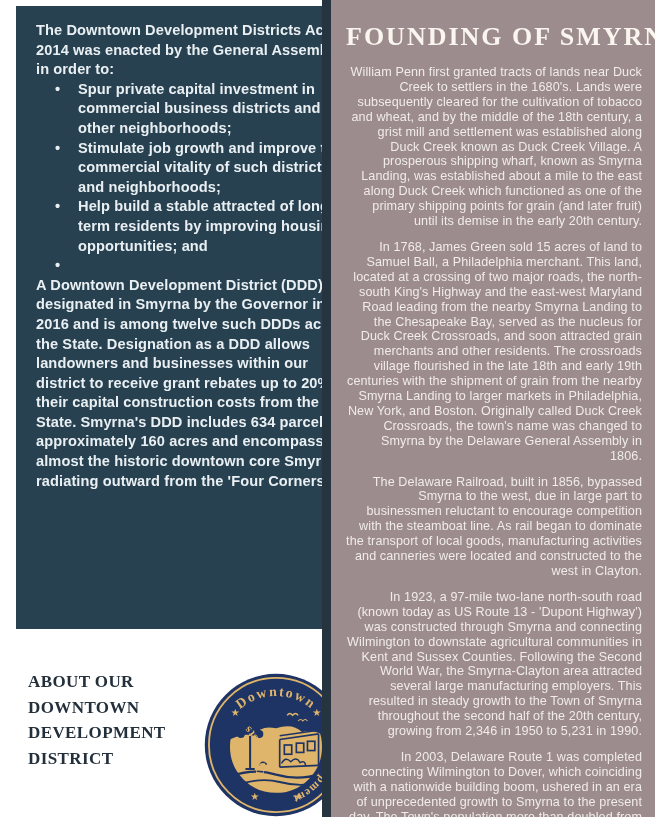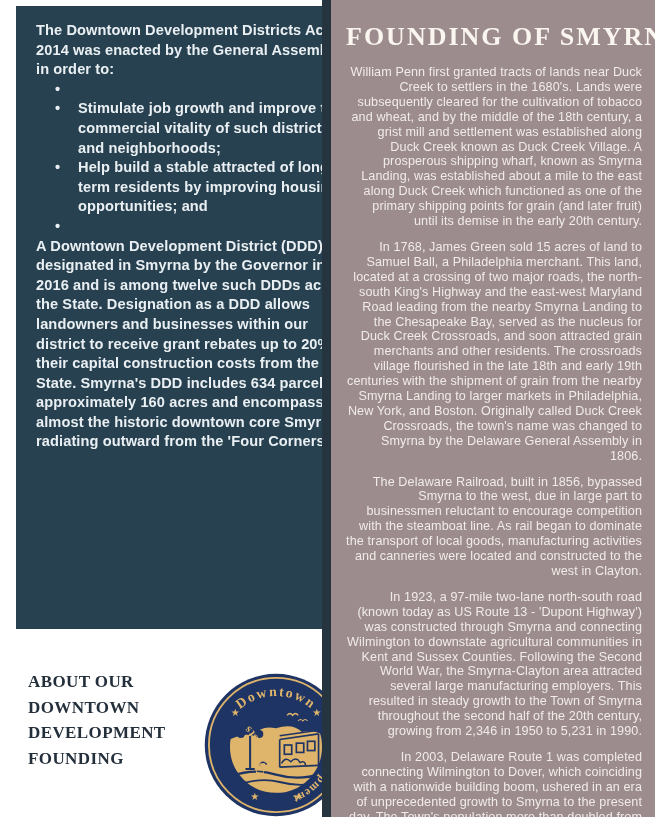--- a/index.html
+++ b/index.html
@@ -49,20 +49,21 @@
 <body>
 
 <div class="page">
 
   <div class="left-col">
     <div class="navy-block">
       <p class="intro-text">The Downtown Development Districts Act of 2014 was enacted by the General Assembly in order to:</p>
 
       <div class="bullet-row">
         <span class="bullet-dot">•</span>
+        <span class="bullet-text">Spur private capital investment in commercial business districts and other neighborhoods;</span>
       </div>
       <div class="bullet-row">
         <span class="bullet-dot">•</span>
         <span class="bullet-text">Stimulate job growth and improve the commercial vitality of such districts and neighborhoods;</span>
       </div>
       <div class="bullet-row">
         <span class="bullet-dot">•</span>
         <span class="bullet-text">Help build a stable attracted of long-term residents by improving housing opportunities; and</span>
       </div>
       <div class="bullet-row">
@@ -70,21 +71,21 @@
       </div>
 
       <p class="closing-text">A Downtown Development District (DDD) was designated in Smyrna by the Governor in 2016 and is among twelve such DDDs across the State. Designation as a DDD allows landowners and businesses within our district to receive grant rebates up to 20% of their capital construction costs from the State. Smyrna's DDD includes 634 parcels on approximately 160 acres and encompasses almost the historic downtown core Smyrna radiating outward from the 'Four Corners.'</p>
     </div>
 
     <div class="about-section">
       <div class="about-heading">
         <div>ABOUT OUR</div>
         <div>DOWNTOWN</div>
         <div>DEVELOPMENT</div>
-        <div>FOUNDING</div>
+        <div>DISTRICT</div>
       </div>
 
       <div class="logo-wrap">
         <svg width="148" height="148" viewBox="0 0 160 160">
           <defs>
             <path id="arcTop" d="M 21,86 A 59 59 0 0 1 139,86" fill="none"></path>
             <path id="arcRight" d="M 127.5,46.7 A 58 58 0 0 1 69.9,137.1" fill="none"></path>
             <path id="arcLeft" d="M 57.5,133.6 A 59 59 0 0 0 31.6,45.9" fill="none"></path>
             <clipPath id="sceneClip">
                 <circle cx="80" cy="82" r="51"></circle>

